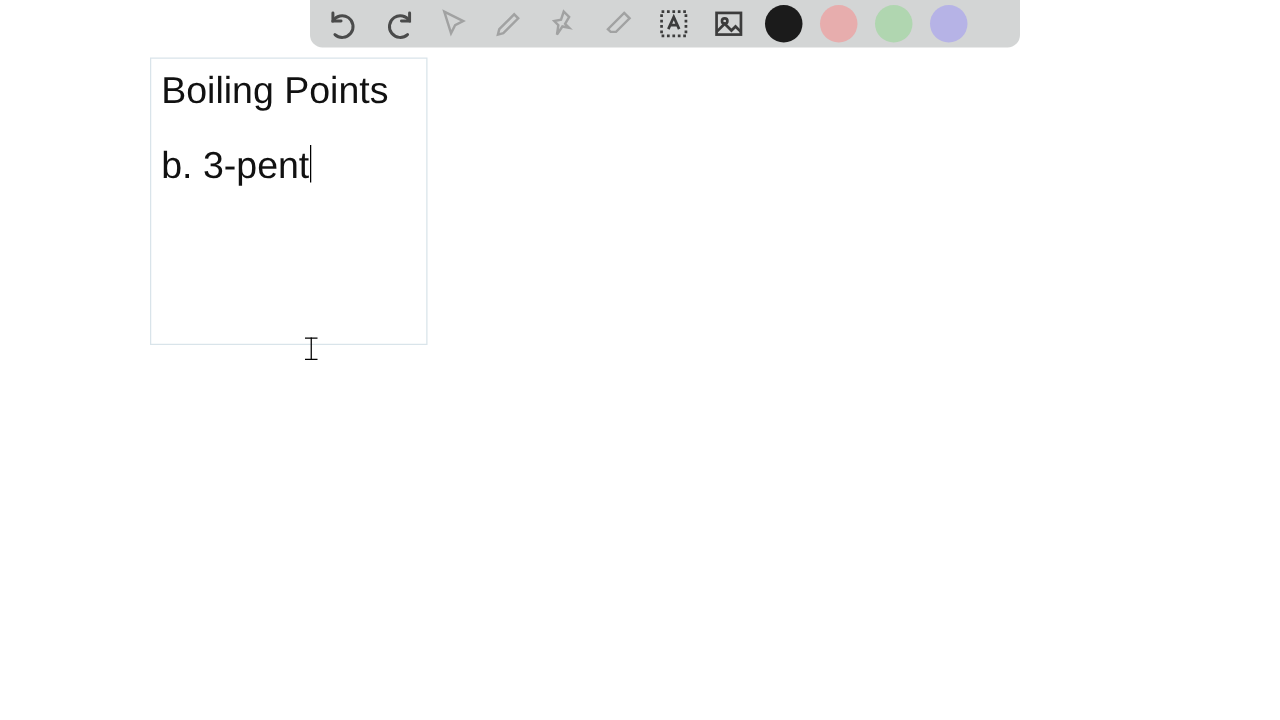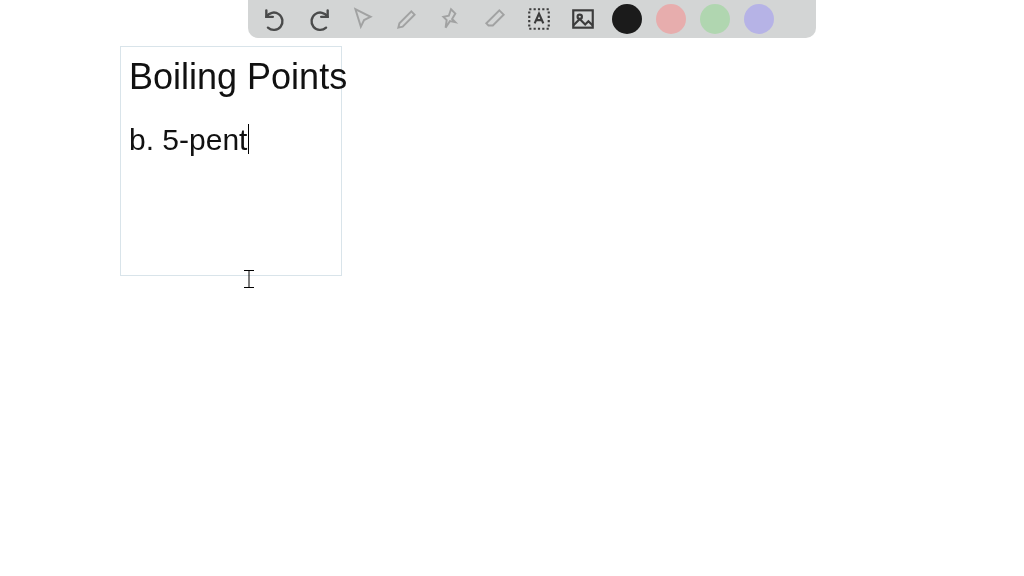--- a/index.html
+++ b/index.html
@@ -47,21 +47,21 @@
       min-height: 230px;
       border: 1px solid #d9e4ea;
       background: #ffffff;
       padding: 8px 8px 8px 8px;
       font-size: 30px;
       line-height: 1.2;
       color: #111;
     }
     .textbox .line { margin-bottom: 24px; white-space: nowrap; }
     .textbox .line:last-child { margin-bottom: 0; }
-    .title-line { font-size: 36px; }
+    .title-line { font-size: 30px; }
     .cursor {
       display: inline-block;
       width: 1px;
       height: 30px;
       background: #000;
       vertical-align: -4px;
       margin-left: 1px;
     }
     .ibeam {
       position: absolute;
@@ -138,18 +138,18 @@
     </svg>
   </div>
   <div class="color-swatch" style="background:#1b1b1b"></div>
   <div class="color-swatch" style="background:#e7adad"></div>
   <div class="color-swatch" style="background:#b0d6b0"></div>
   <div class="color-swatch" style="background:#b6b3e6"></div>
 </div>
 
 <div class="textbox">
   <div class="line title-line">Boiling Points</div>
-  <div class="line"><span>b. 5-pent</span><span class="cursor"></span></div>
+  <div class="line"><span>b. 3-pent</span><span class="cursor"></span></div>
 </div>
 
 <div class="ibeam" id="ibeam" style="left: 244px; top: 270px;">
     <div class="stem"></div>
   </div>
 
 </body></html>

